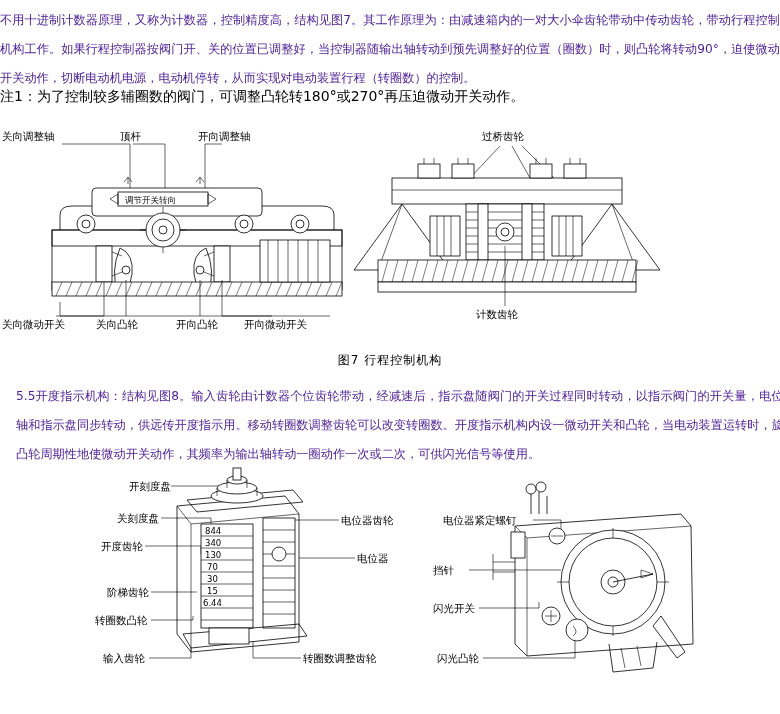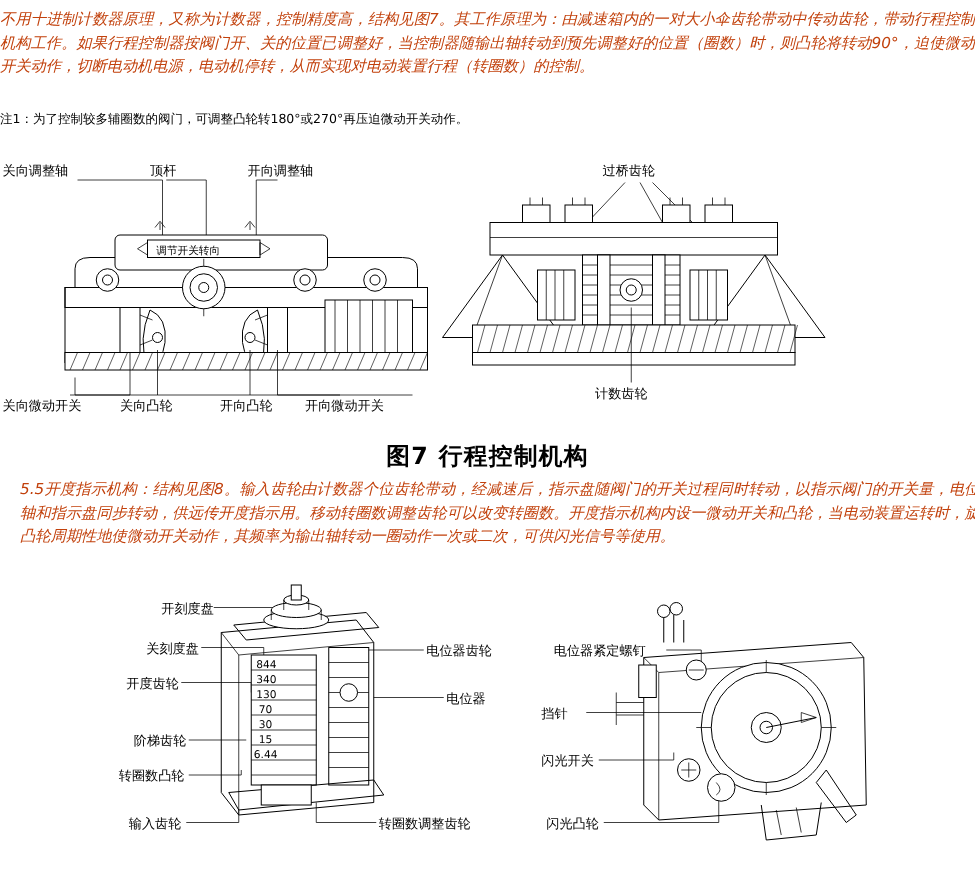--- a/index.html
+++ b/index.html
@@ -1,22 +1,22 @@
 <!DOCTYPE html>
 <html><head>
 <meta charset="utf-8">
 <style>
   html,body{margin:0;padding:0;background:#ffffff;}
   body{width:780px;height:714px;font-family:"DejaVu Sans","Liberation Sans",sans-serif;color:#000;overflow:hidden;}
   .page{position:relative;width:780px;height:714px;}
-  .para{font-size:12.2px;line-height:19px;text-align:justify;color:#c2410c;font-style:italic;}
+  .para{font-size:12.2px;line-height:29px;text-align:justify;color:#4c1d95;}
   .para-top{position:absolute;left:0px;top:6px;width:780px;}
-  .note{position:absolute;left:0px;top:86px;width:780px;font-size:10px;line-height:20px;}
+  .note{position:absolute;left:0px;top:86px;width:780px;font-size:14px;line-height:20px;}
   .fig7-wrap{position:absolute;left:0;top:120px;width:780px;height:230px;text-decoration:underline;}
-  .fig7-cap{position:absolute;left:0;top:352px;width:780px;text-align:center;font-size:19px;font-weight:bold;letter-spacing:1px;}
+  .fig7-cap{position:absolute;left:0;top:352px;width:780px;text-align:center;font-size:12px;font-weight:normal;letter-spacing:1px;}
   .para-55{position:absolute;left:16px;top:382px;width:780px;}
   .fig8-wrap{position:absolute;left:0;top:466px;width:780px;height:240px;margin-left:41px;}
   .lbl{font-size:10.5px;fill:#000;font-family:"DejaVu Sans","Liberation Sans",sans-serif;}
   .lbl-sm{font-size:8.5px;fill:#000;font-family:"DejaVu Sans","Liberation Sans",sans-serif;}
   svg{display:block;}
   .ln{stroke:#000;stroke-width:0.8;fill:none;}
   .ln-thin{stroke:#000;stroke-width:0.6;fill:none;}
   .hatch{fill:none;stroke:#000;stroke-width:0.5;}
   .fillw{fill:#fff;stroke:#000;stroke-width:0.8;}
 </style>

